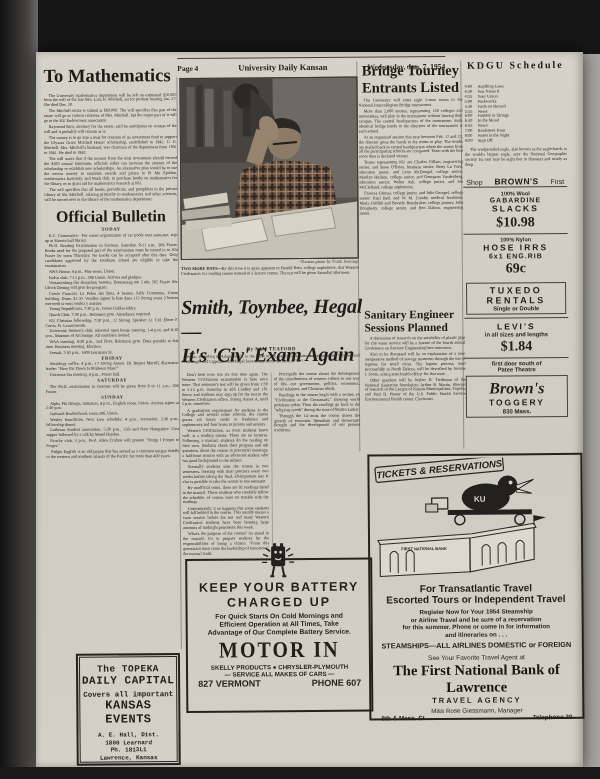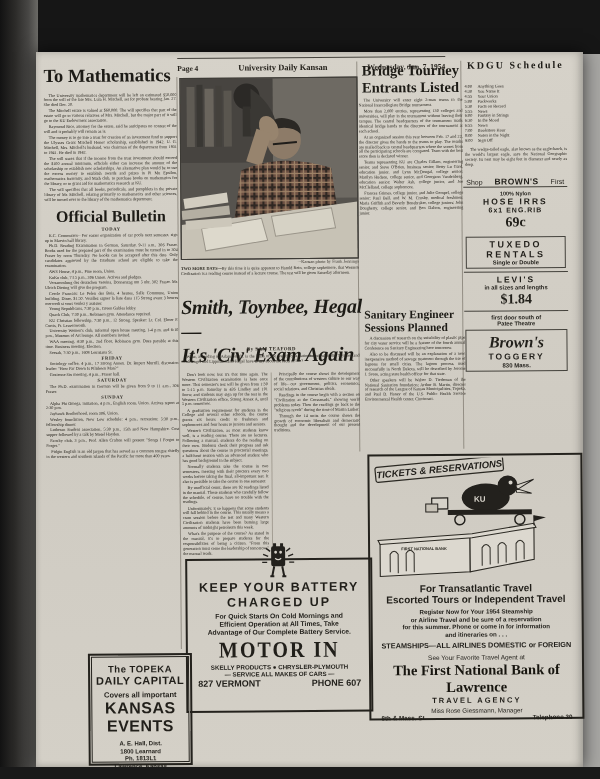--- a/index.html
+++ b/index.html
@@ -89,27 +89,27 @@
   .bat-l1{font-size:12.5px;font-weight:bold;letter-spacing:1.5px;margin-top:20px;}
   .bat-l2{font-size:12.5px;font-weight:bold;letter-spacing:2px;margin-top:1px;}
   .bat-body{font-size:6.8px;line-height:8px;font-weight:bold;width:152px;margin:3px auto 0 auto;}
   .bat-name{font-family:"Liberation Serif",serif;font-size:20px;font-weight:bold;letter-spacing:2px;
             margin-top:2px;transform:scaleY(1.12);}
   .bat-prod{font-size:6.2px;font-weight:bold;margin-top:2px;}
   .bat-serv{font-size:6.2px;font-weight:bold;}
   .bat-foot{display:flex;justify-content:space-between;padding:1px 10px 0 10px;font-size:9px;font-weight:bold;}
 
   
-  .topeka{left:50px;top:600px;width:104px;height:112px;border:2px solid #24221d;
+  .topeka{left:38px;top:600px;width:104px;height:112px;border:2px solid #24221d;
           box-shadow:inset 0 0 0 1px #d4d0c7, inset 0 0 0 2px #24221d;
-          text-align:center;font-family:Liberation Sans, sans-serif;color:#211f1a;padding-top:8px;box-sizing:border-box;}
+          text-align:center;font-family:Liberation Mono, monospace;color:#211f1a;padding-top:8px;box-sizing:border-box;}
   .tp1{font-size:9.5px;font-weight:bold;letter-spacing:.5px;}
   .tp2{font-size:11px;font-weight:bold;letter-spacing:.5px;}
   .tp3{font-size:7.5px;font-weight:bold;margin-top:4px;}
-  .tp4{font-size:16px;font-weight:bold;letter-spacing:.5px;}
+  .tp4{font-size:12px;font-weight:bold;letter-spacing:.5px;}
   .tpc{font-size:6px;font-weight:bold;margin-top:5px;line-height:7.5px;}
 
   
   .travel{left:331px;top:403px;width:215px;height:266px;border:2px solid #24221d;box-sizing:border-box;
           text-align:center;font-family:"Liberation Sans",sans-serif;color:#211f1a;padding:2px 4px;}
   .tv-h1{font-size:10px;font-weight:bold;margin-top:1px;}
   .tv-h2{font-size:10px;font-weight:bold;}
   .tv-body{font-size:6.2px;line-height:7.6px;font-weight:bold;margin-top:3px;}
   .tv-steam{font-size:7.3px;font-weight:bold;margin-top:3px;}
   .tv-agent{font-size:6.5px;margin-top:4px;}
@@ -330,20 +330,26 @@
         <div class="eagle tiny">
             <p>The wedge-tailed eagle, also known as the eagle-hawk, is the world's largest eagle, says the National Geographic society. Its nest may be eight feet in diameter and nearly as deep.</p>
           </div>
       </div>
 
       <div class="abs browns">
         <div class="shoprow">
           <span>Shop</span>
           <b>BROWN'S</b>
           <span>First</span>
+        </div>
+        <div class="bsec">
+          <div class="b-top">100% Wool</div>
+          <div class="b-n1">GABARDINE</div>
+          <div class="b-n2">SLACKS</div>
+          <div class="b-price">$10.98</div>
         </div>
         <div class="bsec">
           <div class="b-top">100% Nylon</div>
           <div class="b-n2">HOSE   IRRS</div>
           <div class="b-n1">6x1 ENG.RIB</div>
           <div class="b-price">69c</div>
         </div>
         <div class="tuxbox">
           <div class="tux-l">TUXEDO</div>
           <div class="tux-l">RENTALS</div>

